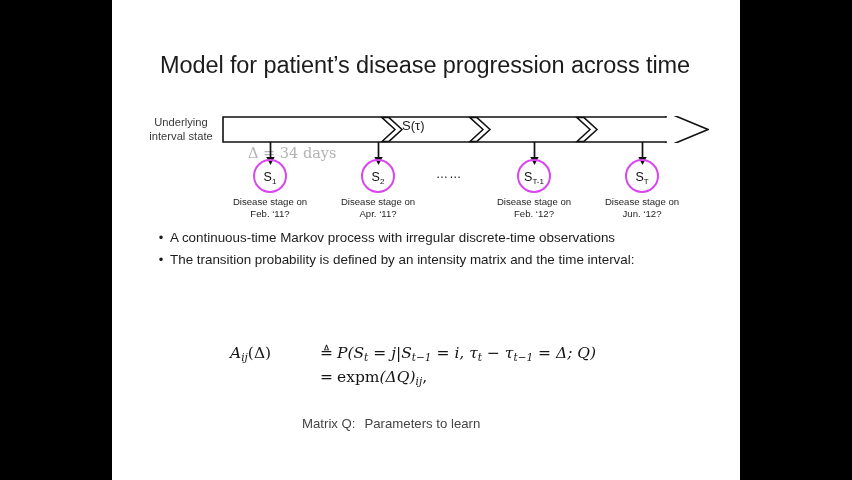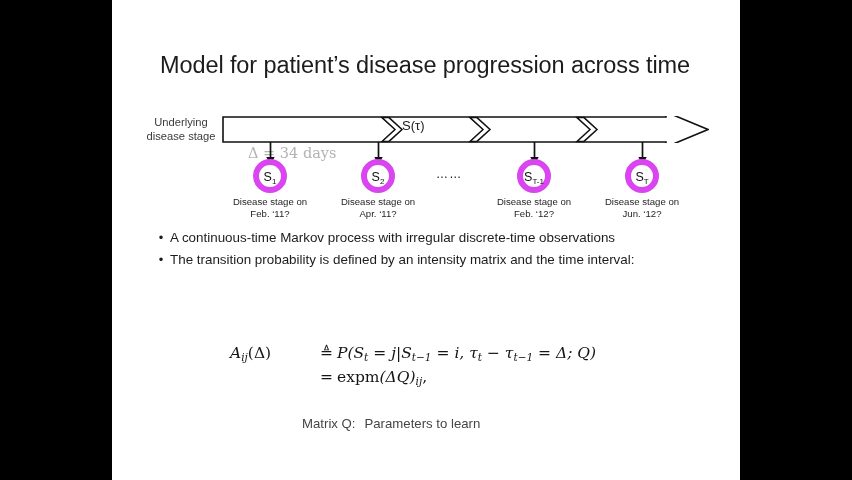--- a/index.html
+++ b/index.html
@@ -100,21 +100,21 @@
     width: 11px;
     height: 24px;
   }
   .tick svg { display: block; }
   
   .state {
     position: absolute;
     top: 54px;
     width: 34px;
     height: 34px;
-    border: 6px solid #d946ef;
+    border: 2px solid #d946ef;
     border-radius: 50%;
     box-sizing: border-box;
     display: flex;
     align-items: center;
     justify-content: center;
   }
   .state-label {
     font-size: 12.5px;
     color: #111111;
     line-height: 1;
@@ -233,21 +233,21 @@
   <div class="bar-right"></div>
 
   <div id="slide">
 
     <div class="slide-title">Model for patient’s disease progression across time</div>
 
     <div class="timeline">
 
       <div class="underlying-label">
         <div>Underlying</div>
-        <div>disease stage</div>
+        <div>interval state</div>
       </div>
 
       <div class="arrow-bar">
         <svg width="487" height="27" viewBox="0 0 487 27" xmlns="http://www.w3.org/2000/svg">
           <path d="M1,1 L444,1 L444,-4 L486,13.5 L444,31 L444,26 L1,26 Z" fill="#ffffff" stroke="#111111" stroke-width="1.6" stroke-linejoin="miter"></path>
 
           <path d="M160,1.6 L173,13.5 L160,25.4 L167,25.4 L180,13.5 L167,1.6 Z" fill="#ffffff" stroke="#111111" stroke-width="1.5" stroke-linejoin="miter"></path>
 
           <path d="M248,1.6 L261,13.5 L248,25.4 L255,25.4 L268,13.5 L255,1.6 Z" fill="#ffffff" stroke="#111111" stroke-width="1.5" stroke-linejoin="miter"></path>
 

